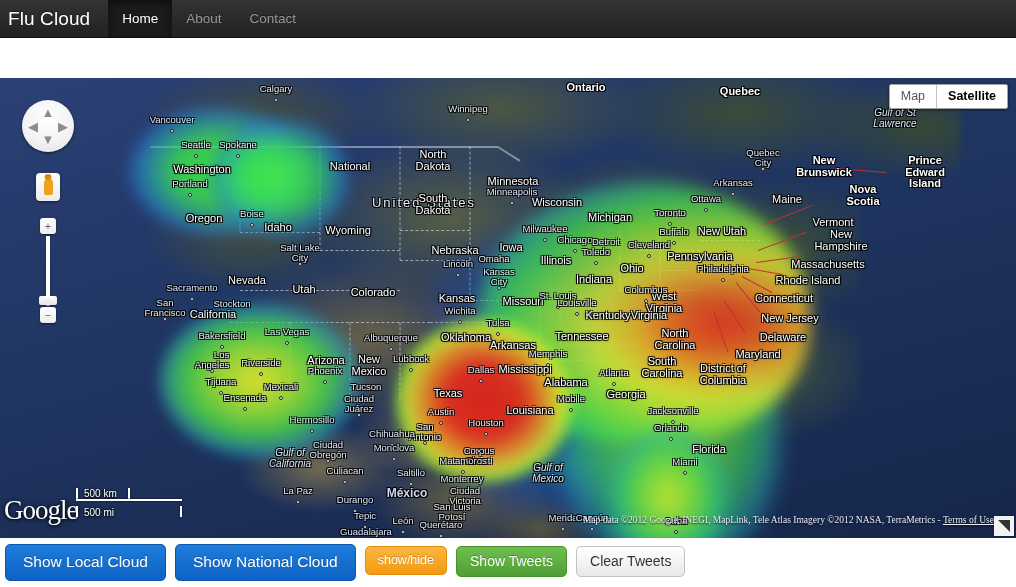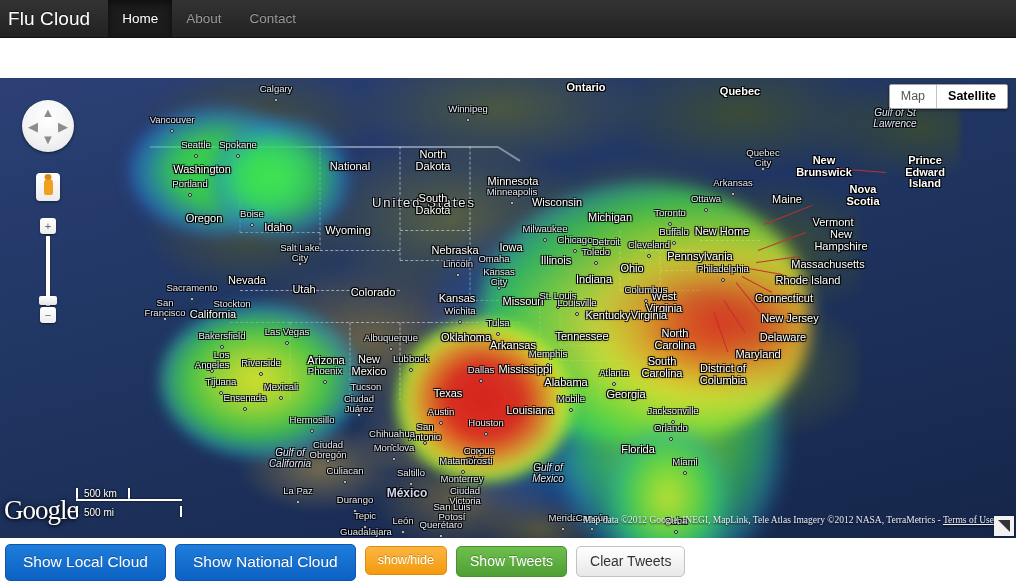--- a/index.html
+++ b/index.html
@@ -415,21 +415,21 @@
         <div class="lbl lbl-state" style="left: 433px; top: 127px;">South<br>Dakota</div>
         <div class="lbl lbl-state" style="left: 513px; top: 104px;">Minnesota</div>
         <div class="lbl lbl-state" style="left: 557px; top: 125px;">Wisconsin</div>
         <div class="lbl lbl-state" style="left: 610px; top: 140px;">Michigan</div>
         <div class="lbl lbl-state" style="left: 511px; top: 170px;">Iowa</div>
         <div class="lbl lbl-state" style="left: 455px; top: 173px;">Nebraska</div>
         <div class="lbl lbl-state" style="left: 556px; top: 183px;">Illinois</div>
         <div class="lbl lbl-state" style="left: 594px; top: 202px;">Indiana</div>
         <div class="lbl lbl-state" style="left: 632px; top: 191px;">Ohio</div>
         <div class="lbl lbl-state" style="left: 700px; top: 179px;">Pennsylvania</div>
-        <div class="lbl lbl-state" style="left: 722px; top: 154px;">New Home</div>
+        <div class="lbl lbl-state" style="left: 722px; top: 154px;">New Utah</div>
         <div class="lbl lbl-state" style="left: 833px; top: 145px;">Vermont</div>
         <div class="lbl lbl-state" style="left: 841px; top: 163px;">New<br>Hampshire</div>
         <div class="lbl lbl-state" style="left: 787px; top: 122px;">Maine</div>
         <div class="lbl lbl-state" style="left: 828px; top: 187px;">Massachusetts</div>
         <div class="lbl lbl-state" style="left: 808px; top: 203px;">Rhode Island</div>
         <div class="lbl lbl-state" style="left: 784px; top: 221px;">Connecticut</div>
         <div class="lbl lbl-state" style="left: 790px; top: 241px;">New Jersey</div>
         <div class="lbl lbl-state" style="left: 783px; top: 260px;">Delaware</div>
         <div class="lbl lbl-state" style="left: 758px; top: 277px;">Maryland</div>
         <div class="lbl lbl-state" style="left: 723px; top: 297px;">District of<br>Columbia</div>
@@ -447,21 +447,21 @@
         <div class="lbl lbl-state" style="left: 466px; top: 260px;">Oklahoma</div>
         <div class="lbl lbl-state" style="left: 513px; top: 268px;">Arkansas</div>
         <div class="lbl lbl-state" style="left: 582px; top: 259px;">Tennessee</div>
         <div class="lbl lbl-state" style="left: 675px; top: 262px;">North<br>Carolina</div>
         <div class="lbl lbl-state" style="left: 662px; top: 290px;">South<br>Carolina</div>
         <div class="lbl lbl-state" style="left: 525px; top: 292px;">Mississippi</div>
         <div class="lbl lbl-state" style="left: 566px; top: 305px;">Alabama</div>
         <div class="lbl lbl-state" style="left: 626px; top: 317px;">Georgia</div>
         <div class="lbl lbl-state" style="left: 530px; top: 333px;">Louisiana</div>
         <div class="lbl lbl-state" style="left: 448px; top: 316px;">Texas</div>
-        <div class="lbl lbl-state" style="left: 631px; top: 372px; padding-left: 14px;">Florida</div>
+        <div class="lbl lbl-state" style="left: 702px; top: 372px; padding-left: 14px;">Florida</div>
         <div class="lbl lbl-city" style="left: 276px; top: 11px;">Calgary</div>
         <div class="dot" style="left: 276px; top: 22px;"></div>
         <div class="lbl lbl-city" style="left: 468px; top: 31px; text-align: center;">Winnipeg</div>
         <div class="dot" style="left: 468px; top: 42px;"></div>
         <div class="lbl lbl-city" style="left: 172px; top: 42px;">Vancouver</div>
         <div class="dot" style="left: 172px; top: 53px;"></div>
         <div class="lbl lbl-city" style="left: 196px; top: 67px;">Seattle</div>
         <div class="dot" style="left: 196px; top: 78px;"></div>
         <div class="lbl lbl-city" style="left: 238px; top: 67px;">Spokane</div>
         <div class="dot" style="left: 238px; top: 78px;"></div>

